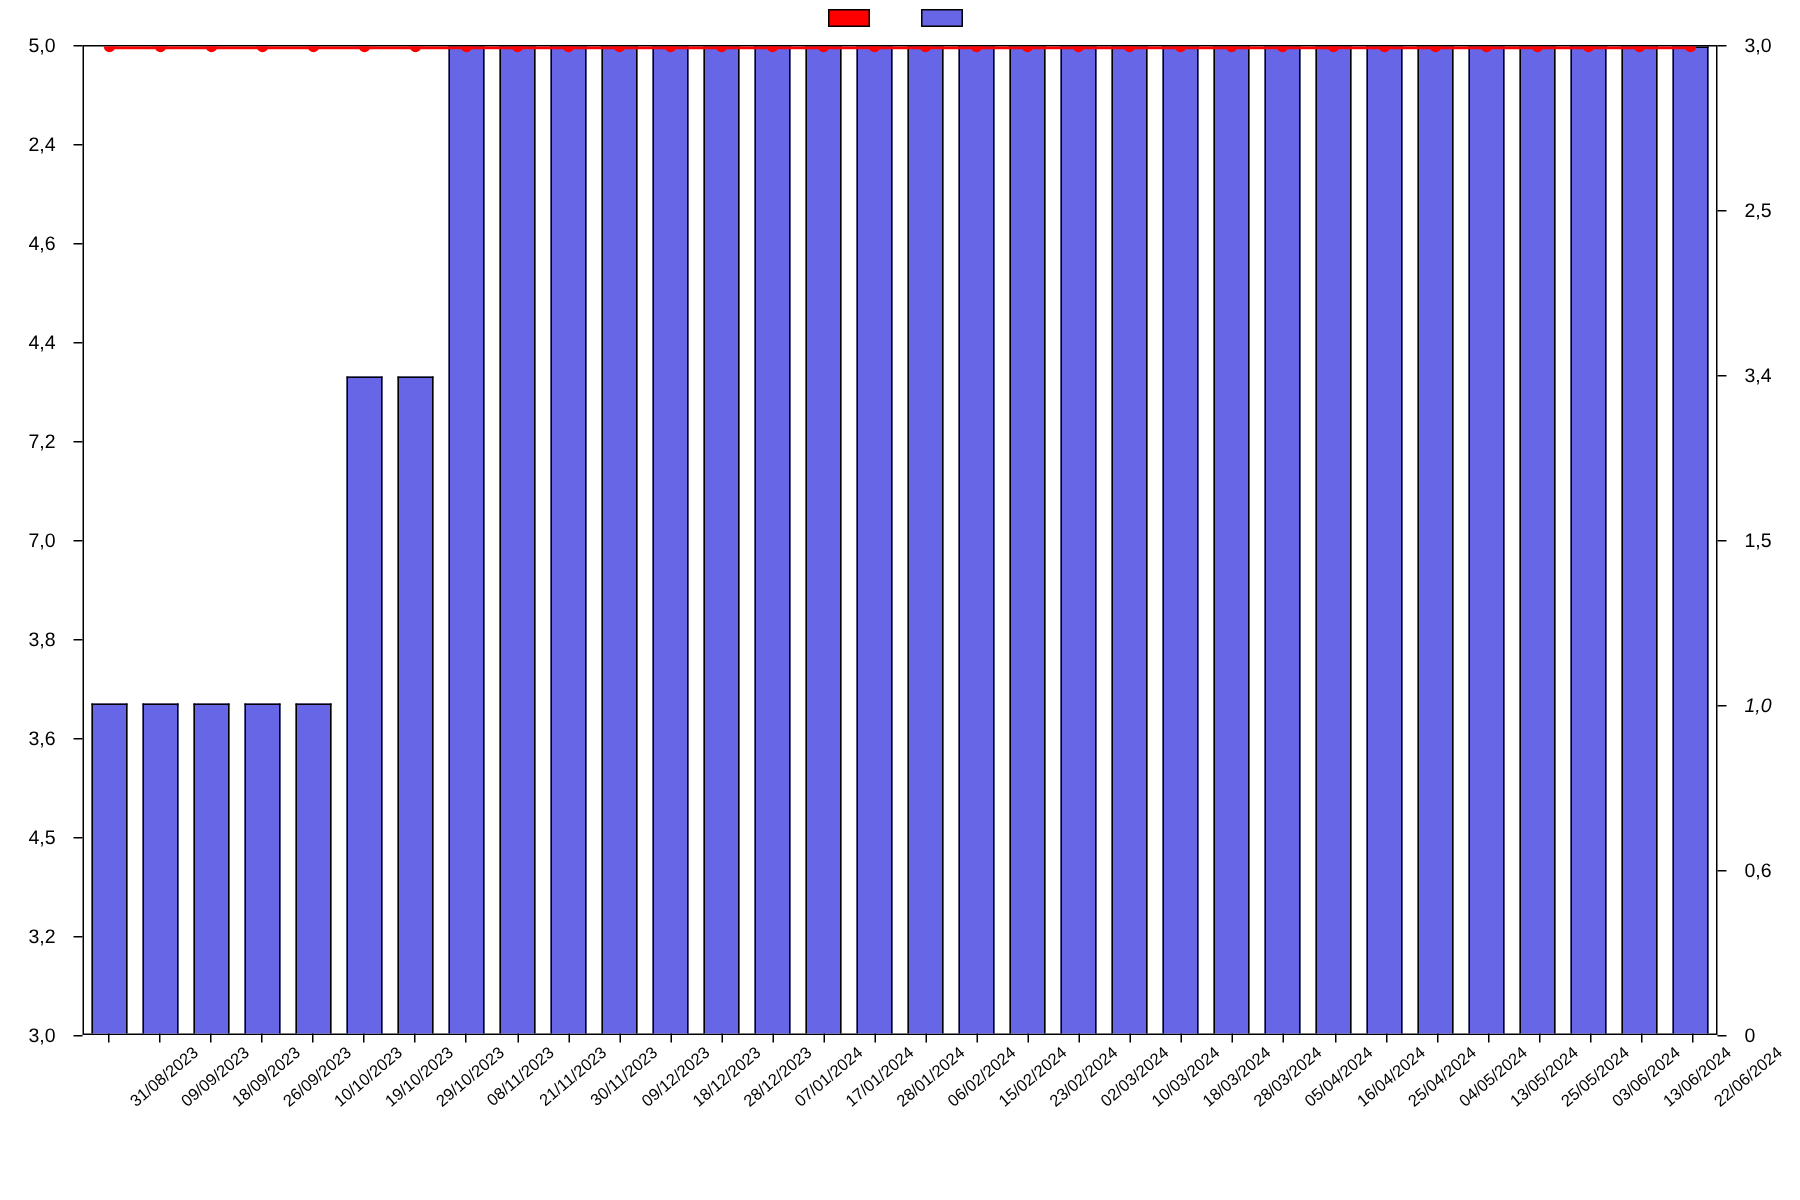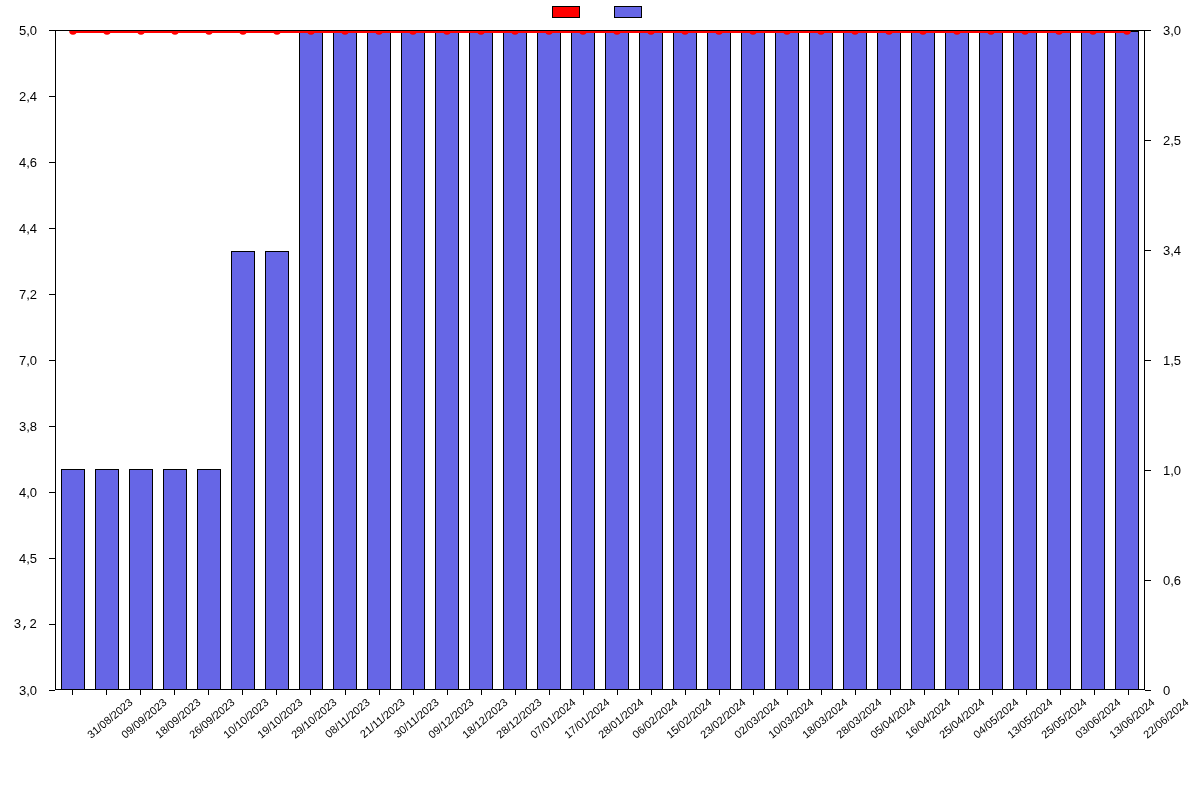--- a/index.html
+++ b/index.html
@@ -138,23 +138,23 @@
       <span></span>
     </div>
     <div class="legend-item">
       <span class="legend-swatch" style="background:#6666e6"></span>
       <span></span>
     </div>
   </div>
 
   <div class="y-left-labels" id="y-left-labels">
       <span class="y-tick-label" style="top: 100%;">3,0</span>
-      <span class="y-tick-label" style="top: 90%; font-family: Liberation Mono, monospace;">3,2</span>
+      <span class="y-tick-label" style="top: 90%;">3,2</span>
       <span class="y-tick-label" style="top: 80%;">4,5</span>
-      <span class="y-tick-label" style="top: 70%;">4,0</span>
+      <span class="y-tick-label" style="top: 70%;">3,6</span>
       <span class="y-tick-label" style="top: 60%;">3,8</span>
       <span class="y-tick-label" style="top: 50%;">7,0</span>
       <span class="y-tick-label" style="top: 40%;">7,2</span>
       <span class="y-tick-label" style="top: 30%;">4,4</span>
       <span class="y-tick-label" style="top: 20%;">4,6</span>
       <span class="y-tick-label" style="top: 10%;">2,4</span>
       <span class="y-tick-label" style="top: 0%;">5,0</span>
     </div>
   <div class="y-left-ticks" id="y-left-ticks">
       <div class="tick-mark" style="top: 100%;"></div>
@@ -304,21 +304,21 @@
           <circle cx="92.1875" cy="0" r="0.35" fill="#ff0000"></circle>
           <circle cx="95.3125" cy="0" r="0.35" fill="#ff0000"></circle>
           <circle cx="98.4375" cy="0" r="0.35" fill="#ff0000"></circle>
         </g>
     </svg>
   </div>
 
   <div class="y-right-labels" id="y-right-labels">
       <span class="y-tick-label" style="top: 100%;">0</span>
       <span class="y-tick-label" style="top: 83.3333%;">0,6</span>
-      <span class="y-tick-label" style="top: 66.6667%;">1,0</span>
+      <span class="y-tick-label" style="top: 66.6667%; font-style: italic;">1,0</span>
       <span class="y-tick-label" style="top: 50%;">1,5</span>
       <span class="y-tick-label" style="top: 33.3333%;">3,4</span>
       <span class="y-tick-label" style="top: 16.6667%;">2,5</span>
       <span class="y-tick-label" style="top: 0%;">3,0</span>
     </div>
   <div class="y-right-ticks" id="y-right-ticks">
       <div class="tick-mark" style="top: 100%;"></div>
       <div class="tick-mark" style="top: 83.3333%;"></div>
       <div class="tick-mark" style="top: 66.6667%;"></div>
       <div class="tick-mark" style="top: 50%;"></div>

